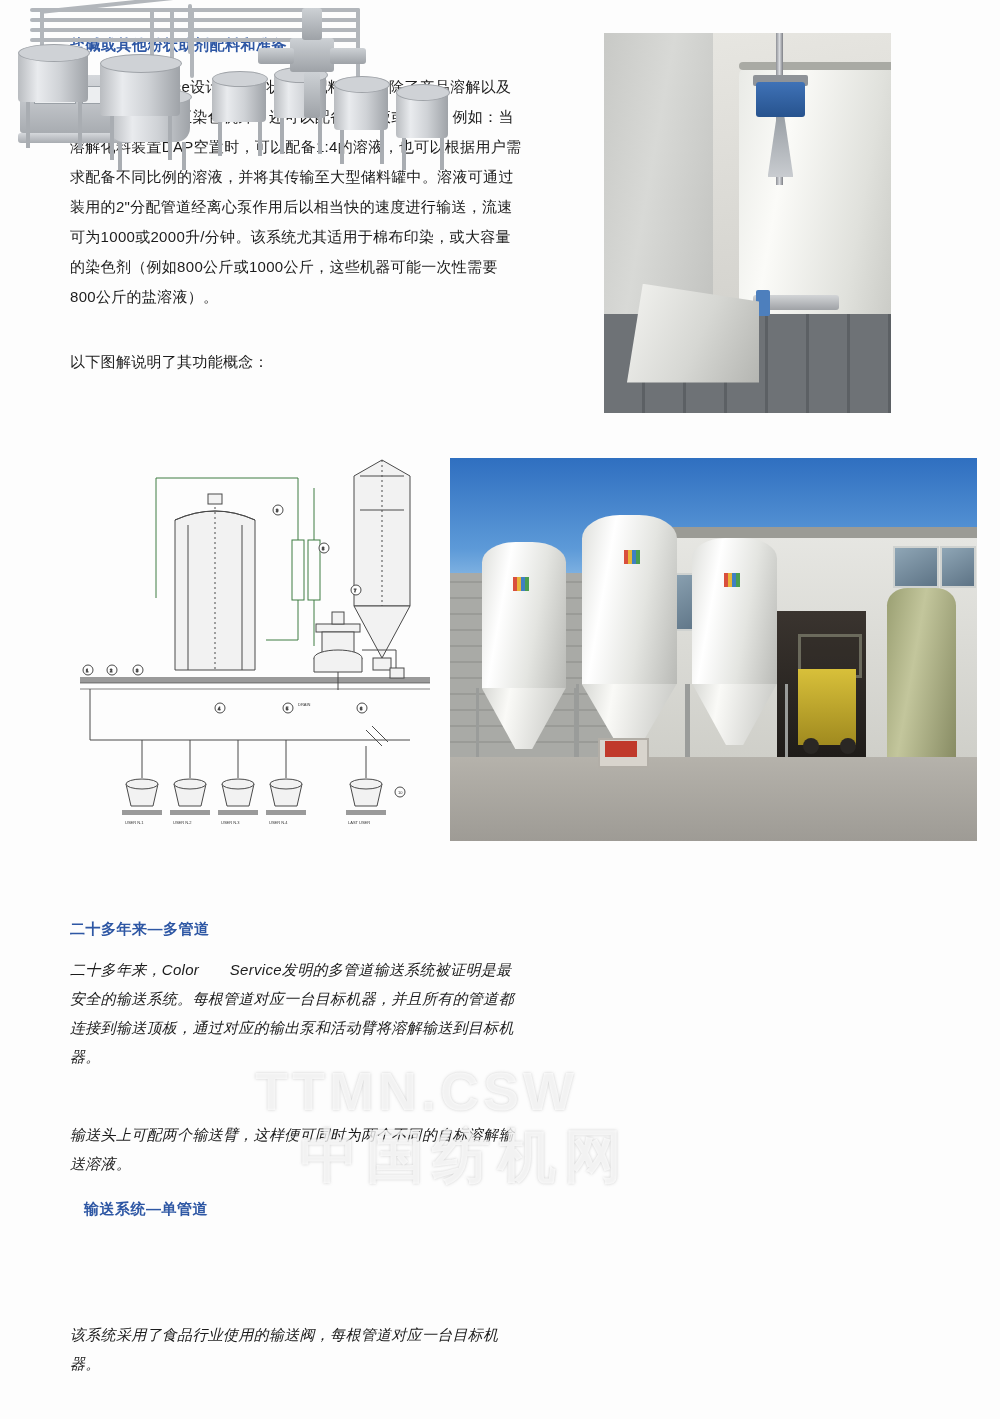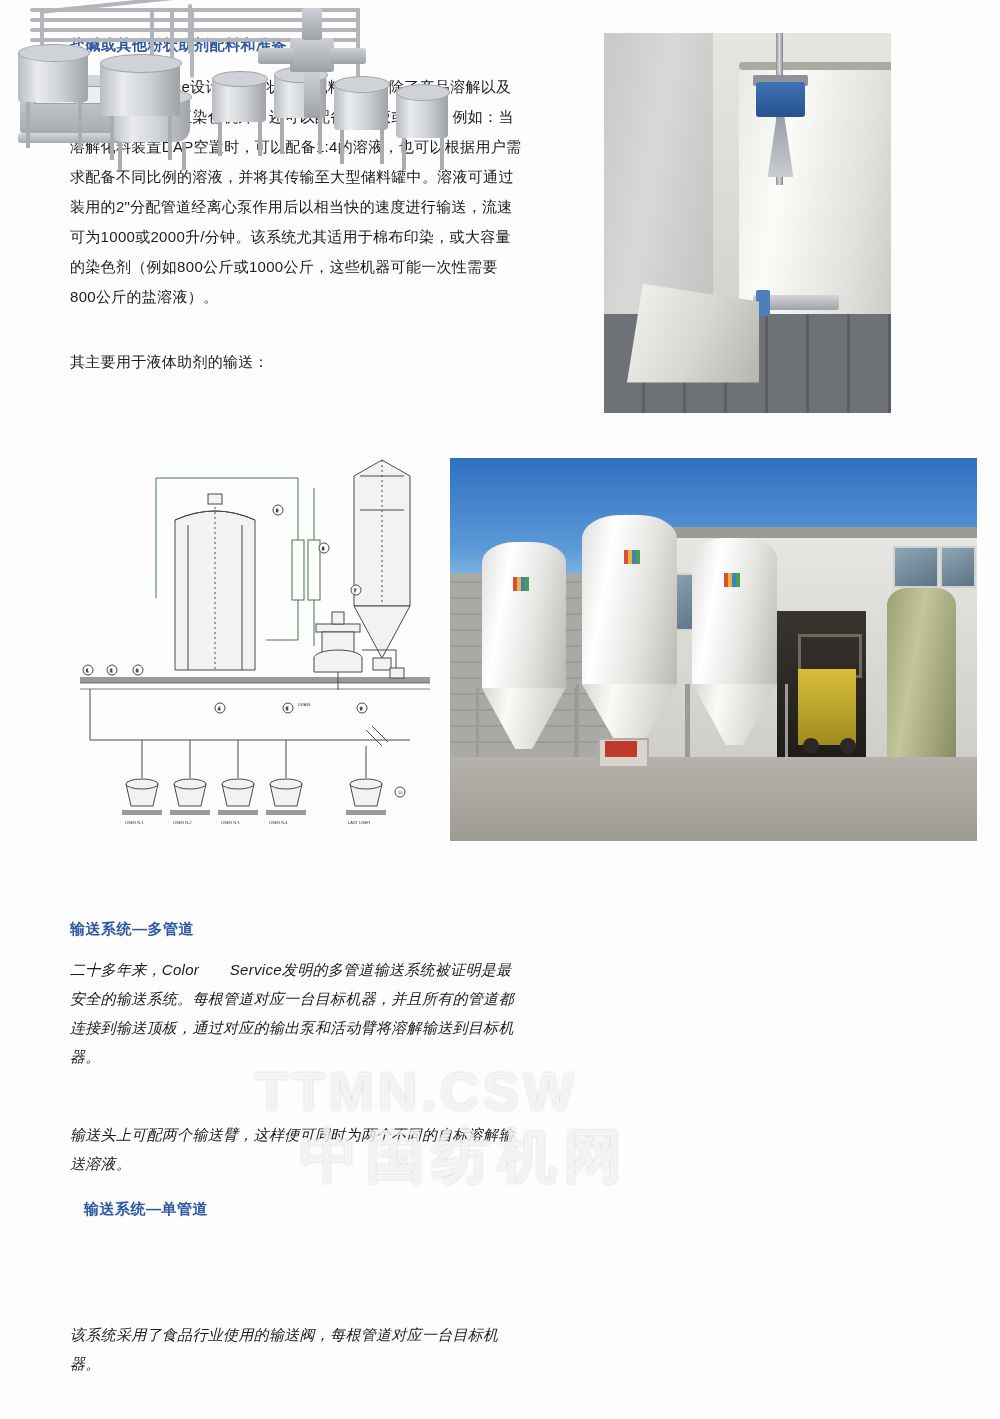--- a/index.html
+++ b/index.html
@@ -244,21 +244,21 @@
 </style>
 </head>
 <body>
 
 <div class="page">
 
   <div class="heading" style="left:70px; top:36px;">盐碱或其他粉状助剂配料和准备</div>
 
   <div class="para" style="left:70px; top:72px; width:452px;">Color　　Service设计的粉末状助剂配料系统，除了产品溶解以及将产品自动传输至染色机外，还可以配备盐溶液或苏打。例如：当溶解化料装置DAP空置时，可以配备1:4的溶液，也可以根据用户需求配备不同比例的溶液，并将其传输至大型储料罐中。溶液可通过装用的2"分配管道经离心泵作用后以相当快的速度进行输送，流速可为1000或2000升/分钟。该系统尤其适用于棉布印染，或大容量的染色剂（例如800公斤或1000公斤，这些机器可能一次性需要800公斤的盐溶液）。</div>
 
-  <div class="para" style="left:70px; top:347px; width:452px;">其主要用于液体助剂的输送：</div>
+  <div class="para" style="left:70px; top:347px; width:452px;">以下图解说明了其功能概念：</div>
 
   <div class="photo" id="photo-tank">
     <div class="p1-wallL"></div>
     <div class="p1-wallR"></div>
     <div class="p1-tank"></div>
     <div class="p1-tankrim"></div>
     <div class="p1-shaft"></div>
     <div class="p1-mixer"></div>
     <div class="p1-motorcap"></div>
     <div class="p1-motor"></div>
@@ -412,21 +412,21 @@
 
     <div class="p2-forklift-cab"></div>
     <div class="p2-forklift-body"></div>
     <div class="p2-wheel" style="left:67%; top:73%;"></div>
     <div class="p2-wheel" style="left:74%; top:73%;"></div>
 
     <div class="p2-crate"></div>
     <div class="p2-crate-label"></div>
   </div>
 
-  <div class="heading" style="left:70px; top:920px;">输送系统—多管道</div>
+  <div class="heading" style="left:70px; top:920px;">二十多年来—多管道</div>
 
   <div class="para small" style="left:70px; top:955px; width:452px;">二十多年来，Color　　Service发明的多管道输送系统被证明是最安全的输送系统。每根管道对应一台目标机器，并且所有的管道都连接到输送顶板，通过对应的输出泵和活动臂将溶解输送到目标机器。</div>
 
 
   <div class="para small" style="left:70px; top:1120px; width:452px;">输送头上可配两个输送臂，这样便可同时为两个不同的自标溶解输送溶液。</div>
 
   <div id="photo-multi">
 
     <div class="r-pipe" style="left:30px; top:8px; width:330px; height:4px;"></div>
     <div class="r-pipe" style="left:30px; top:18px; width:330px; height:4px;"></div>

